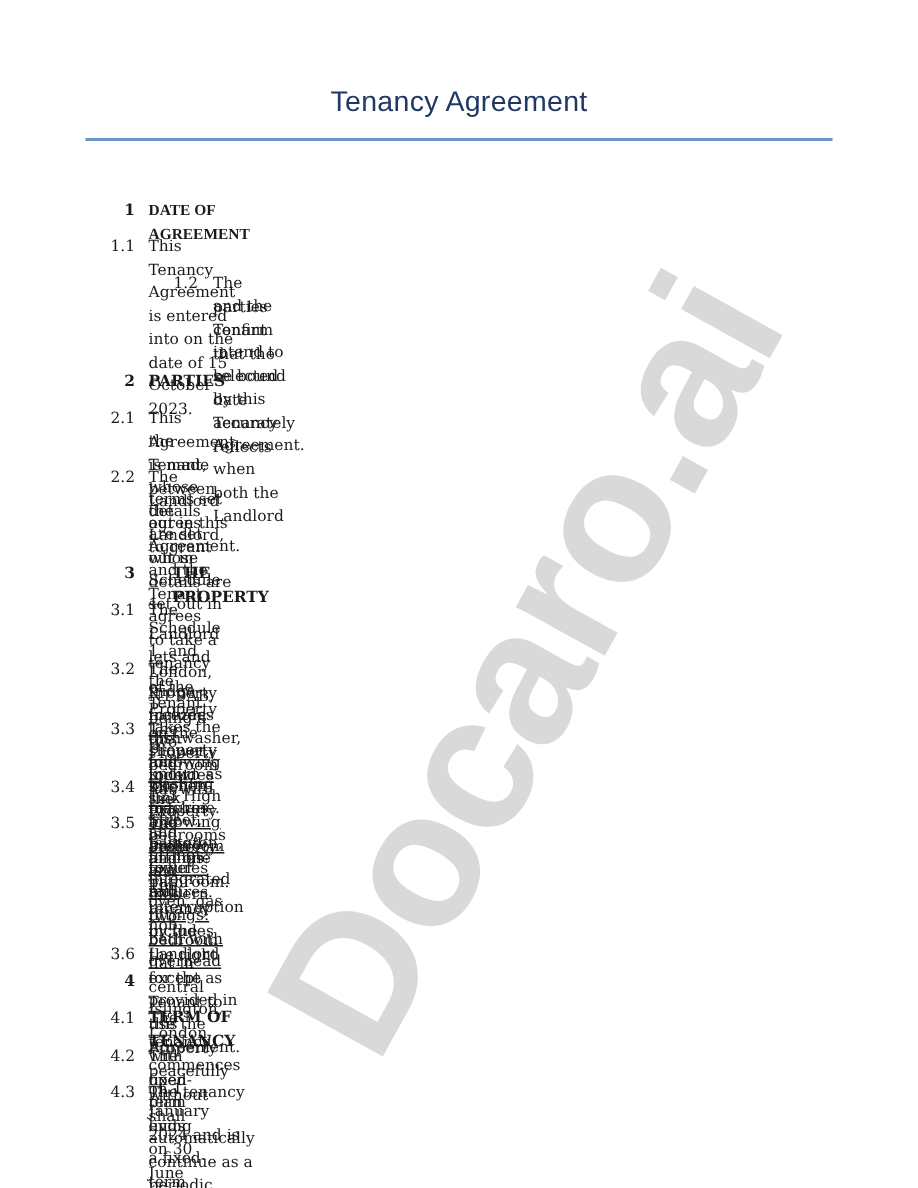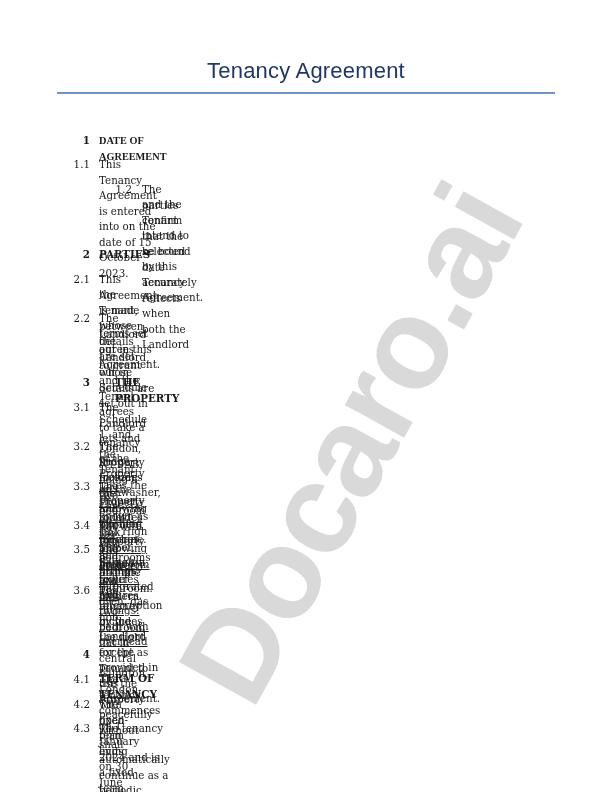--- a/index.html
+++ b/index.html
@@ -1,18 +1,18 @@
 <!DOCTYPE html>
 <html><head>
   <meta charset="utf-8">
   <style>
     html, body { margin: 0; padding: 0; background: #ffffff; }
     body { width: 612px; height: 792px; position: relative; overflow: hidden; font-family: "DejaVu Serif", serif; color: #1a1a1a; }
     .page { position: absolute; left: 0; top: 0; width: 612px; height: 792px; }
-    .title { position: absolute; left: 56px; width: 500px; top: 58px; text-align: center; font-family: "Liberation Sans", sans-serif; font-size: 22px; color: #1f3864; letter-spacing: 0.2px; }
+    .title { position: absolute; left: 56px; width: 500px; top: 58px; text-align: center; font-family: "Liberation Sans", sans-serif; font-size: 19px; color: #1f3864; letter-spacing: 0.2px; }
     .rule { position: absolute; left: 57px; top: 92px; width: 498px; height: 2px; background: #6f93c6; }
     .watermark { position: absolute; left: 40px; top: 370px; width: 620px; text-align: center; font-family: "Liberation Sans", sans-serif; font-weight: bold; font-size: 128px; color: #d9d9d9; transform: rotate(-61deg); transform-origin: center center; white-space: nowrap; letter-spacing: -2px; z-index: 0; }
     .content { position: absolute; left: 0; top: 0; width: 612px; z-index: 1; }
     .row { position: absolute; font-size: 10.3px; line-height: 15.5px; }
     .num { position: absolute; width: 30px; text-align: right; }
     .txt { position: absolute; }
     .heading .num, .heading .txt { font-weight: bold; }
   </style>
 </head>
 <body>
@@ -89,21 +89,21 @@
       <span class="txt" style="left:99px;">The Property is fittings.</span>
     </div>
     <div class="row" style="top:542px;">
       <span class="num" style="left:60px;">3.5</span>
       <span class="txt" style="left:99px;">The Property is a modern two-bedroom flat in central Islington, London, with open-plan living</span>
     </div>
     <div class="row" style="top:557px;">
       <span class="txt" style="left:99px;">area and fixtures.</span>
     </div>
     <div class="row" style="top:583px;">
-      <span class="num" style="left:60px;">3.6</span>
+      <span class="num" style="left:60px;margin-top:46px;">3.6</span>
       <span class="txt" style="left:99px;">The tenancy includes the right for the Tenant to use the Property peacefully without</span>
     </div>
     <div class="row" style="top:598px;">
       <span class="txt" style="left:99px;">interruption by the Landlord except as provided in this Agreement.</span>
     </div>
 
     <div class="row heading" style="top:647px;">
       <span class="num" style="left:60px;">4</span>
       <span class="txt" style="left:99px;margin-top:24px;">TERM OF TENANCY</span>
     </div>

